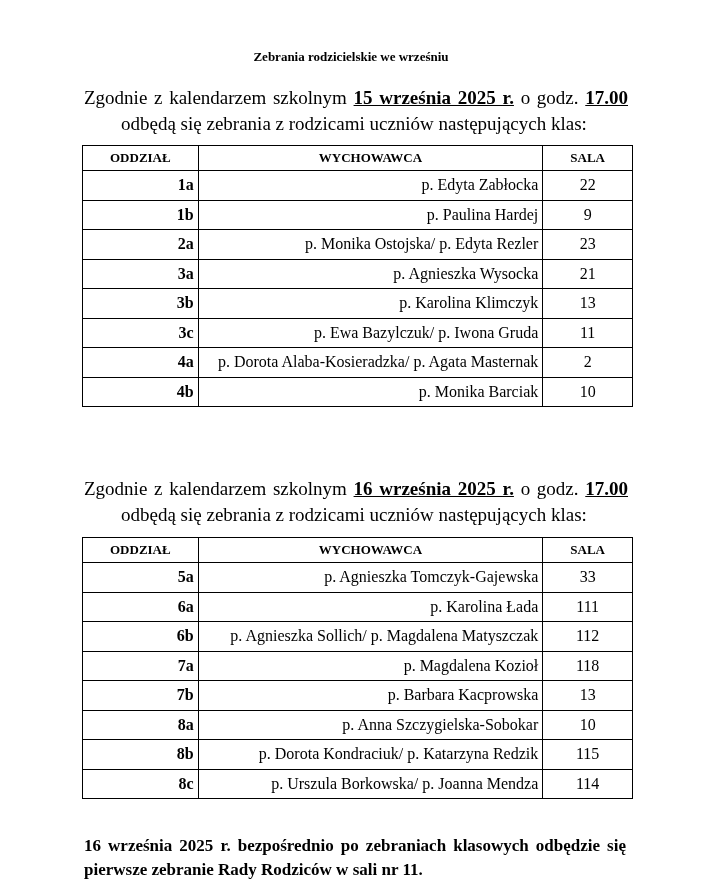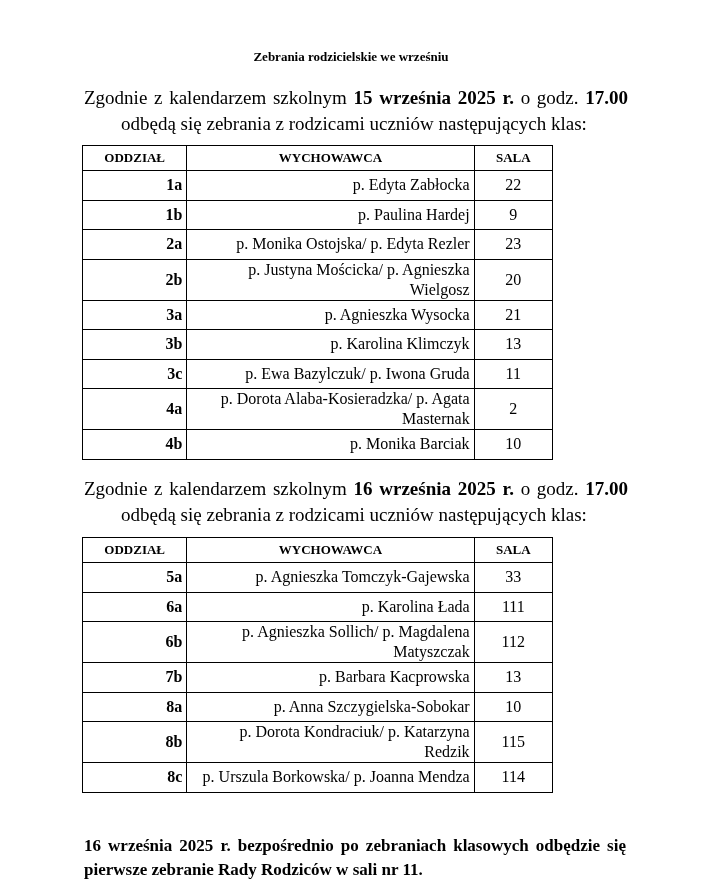--- a/index.html
+++ b/index.html
@@ -10,26 +10,26 @@
     .title {
       position: absolute; left: 0; width: 702px; top: 44px;
       text-align: center; font-weight: bold; font-size: 13px; line-height: 26px;
     }
     .intro {
       position: absolute; left: 84px; width: 544px;
       font-size: 19px; line-height: 26px; text-align: justify;
     }
     .intro .line1 { display: block; text-align: justify; text-align-last: justify; white-space: nowrap; }
     .intro .line2 { display: block; margin-left: 37px; }
-    .intro b { font-weight: bold; }
+    .intro b { font-weight: bold; text-decoration: underline; }
     #intro1 { top: 85px; }
     #intro2 { top: 476px; }
 
     table.classes {
-      position: absolute; left: 82px; width: 471px;
+      position: absolute; left: 82px; width: 551px;
       border-collapse: collapse; font-size: 16px;
     }
     #table1 { top: 145px; }
     #table2 { top: 537px; }
     table.classes th, table.classes td {
       border: 1px solid #000; padding: 0 4px; height: 28.5px; line-height: 20px;
     }
     table.classes th { font-size: 13px; font-weight: bold; height: 24px; text-align: center; }
     table.classes td.oddzial { text-align: right; font-weight: bold; width: 107px; }
     table.classes td.wych { text-align: right; }
@@ -74,25 +74,20 @@
       </tr>
       <tr>
         <td class="oddzial">1b</td>
         <td class="wych">p. Paulina Hardej</td>
         <td class="sala">9</td>
       </tr>
       <tr>
         <td class="oddzial">2a</td>
         <td class="wych">p. Monika Ostojska/ p. Edyta Rezler</td>
         <td class="sala">23</td>
-      </tr>
-      <tr>
-        <td class="oddzial">2b</td>
-        <td class="wych">p. Justyna Mościcka/ p. Agnieszka Wielgosz</td>
-        <td class="sala">20</td>
       </tr>
       <tr>
         <td class="oddzial">3a</td>
         <td class="wych">p. Agnieszka Wysocka</td>
         <td class="sala">21</td>
       </tr>
       <tr>
         <td class="oddzial">3b</td>
         <td class="wych">p. Karolina Klimczyk</td>
         <td class="sala">13</td>
@@ -143,20 +138,25 @@
         <td class="oddzial">6a</td>
         <td class="wych">p. Karolina Łada</td>
         <td class="sala">111</td>
       </tr>
       <tr>
         <td class="oddzial">6b</td>
         <td class="wych">p. Agnieszka Sollich/ p. Magdalena Matyszczak</td>
         <td class="sala">112</td>
       </tr>
       <tr>
+        <td class="oddzial">7a</td>
+        <td class="wych">p. Magdalena Kozioł</td>
+        <td class="sala">118</td>
+      </tr>
+      <tr>
         <td class="oddzial">7b</td>
         <td class="wych">p. Barbara Kacprowska</td>
         <td class="sala">13</td>
       </tr>
       <tr>
         <td class="oddzial">8a</td>
         <td class="wych">p. Anna Szczygielska-Sobokar</td>
         <td class="sala">10</td>
       </tr>
       <tr>

